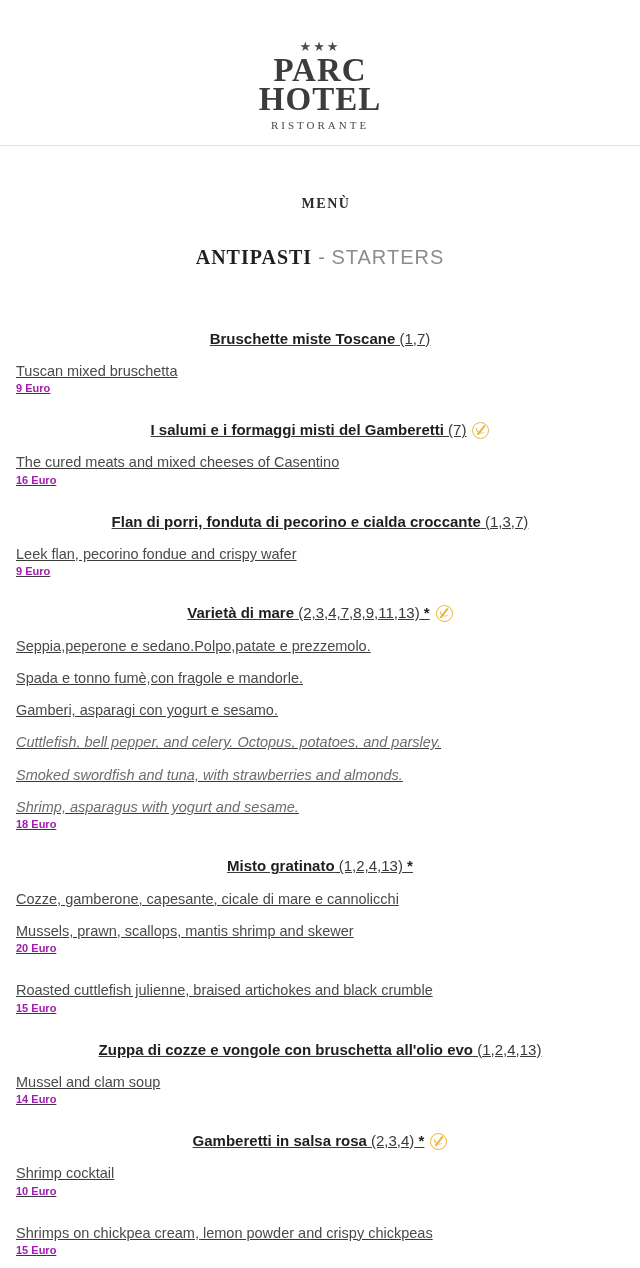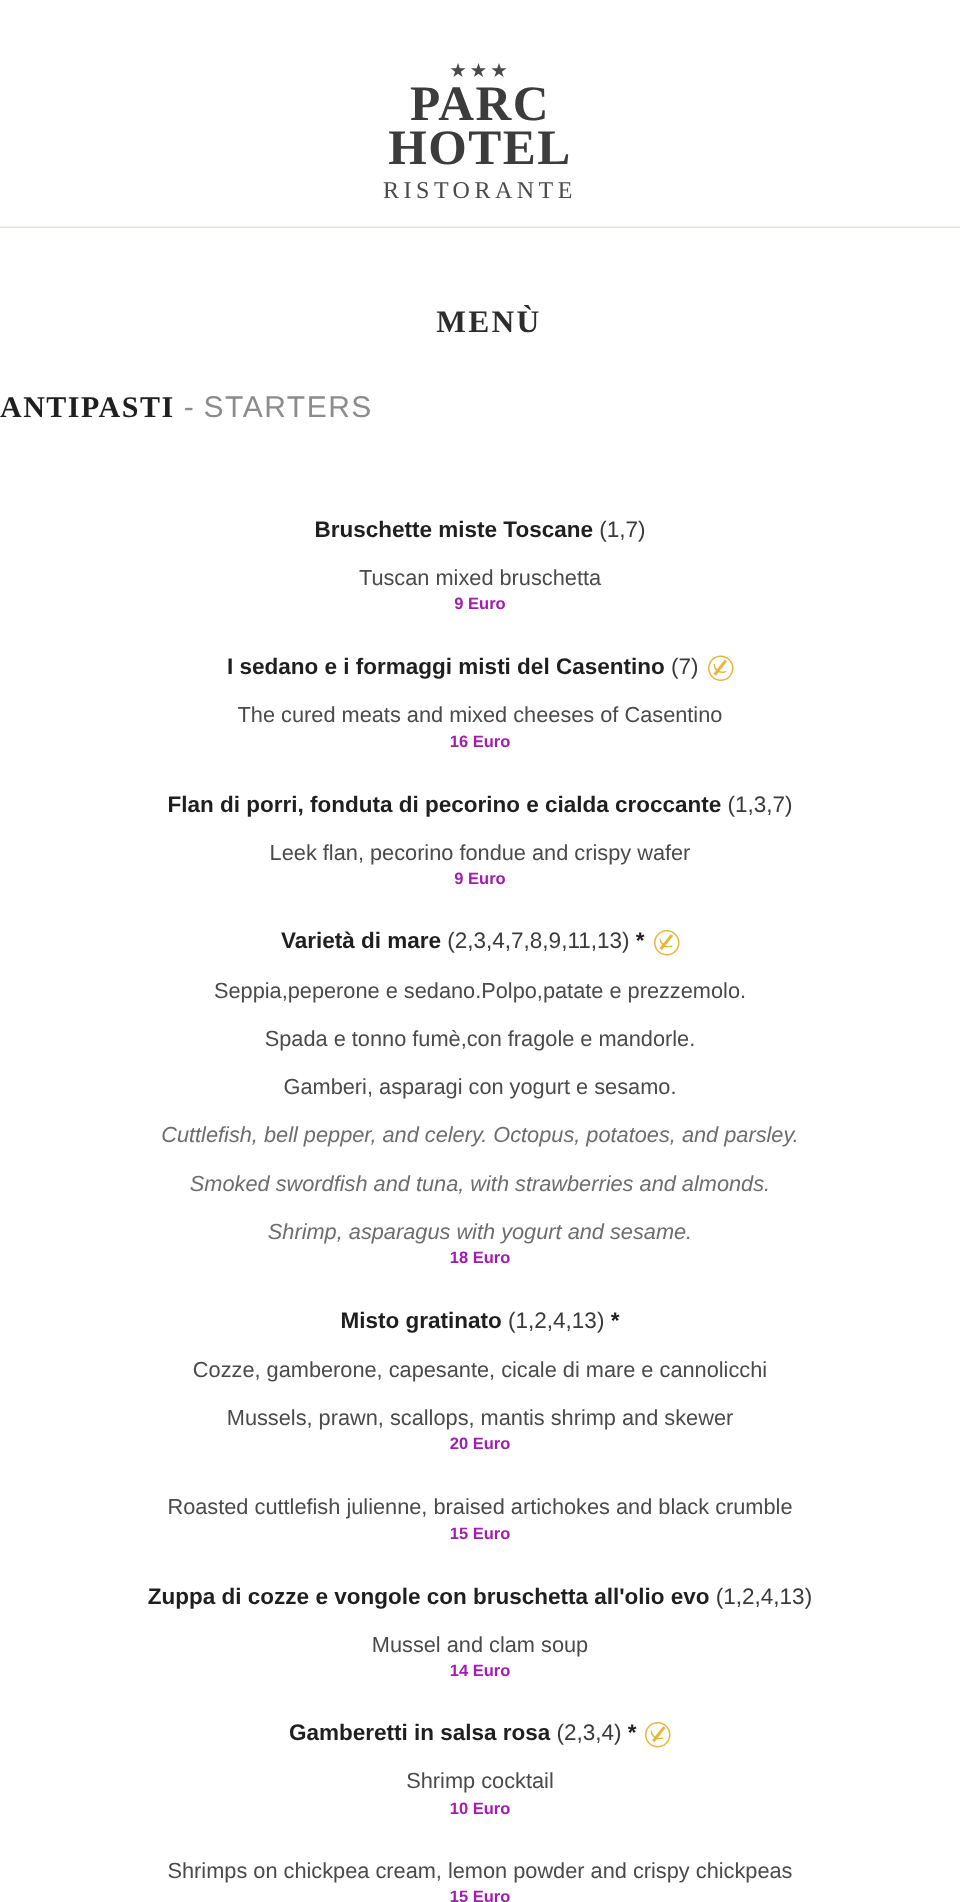--- a/index.html
+++ b/index.html
@@ -41,38 +41,39 @@
     line-height: 0.95;
     color: #3c3c3c;
     text-align: center;
   }
   .logo-word.second {
     margin-top: -2px;
     text-align: center;
   }
   .logo-sub {
     font-family: "Liberation Serif", serif;
-    font-size: 16px;
+    font-size: 11px;
     letter-spacing: 3px;
     color: #4a4a4a;
     margin-top: 3px;
   }
 
   
   .menu-title {
     text-align: center;
     font-family: "Liberation Serif", serif;
     font-weight: bold;
-    font-size: 21px;
+    font-size: 14px;
     letter-spacing: 1.5px;
     color: #2d2d2d;
     margin-top: 50px;
     padding-left: 12px;
   }
   .section-title {
+    text-align: center;
     margin-top: 34px;
     font-size: 20px;
     letter-spacing: 0.5px;
   }
   .section-title .it {
     font-family: "Liberation Serif", serif;
     font-weight: bold;
     color: #1f1f1f;
     letter-spacing: 1px;
   }
@@ -85,22 +86,23 @@
     font-weight: normal;
     letter-spacing: 1px;
   }
 
   
   .dishes {
     margin-top: 60px;
     padding: 0 16px 40px 16px;
   }
   .dish {
-    text-align: center;
+    text-align: left;
     margin-bottom: 26px;
+    text-decoration: underline;
   }
   .dish-name {
     font-weight: bold;
     font-size: 15px;
     color: #1f1f1f;
     line-height: 1.35;
   }
   .dish-name .alg {
     font-weight: normal;
     color: #3a3a3a;
@@ -184,21 +186,21 @@
 <div class="dishes">
     <div class="dish">
       <div class="name-row">
         <div class="dish-name"><span>Bruschette miste Toscane</span><span class="alg"> (1,7)</span></div>
       </div>
       <div class="dish-desc">Tuscan mixed bruschetta</div>
       <div class="dish-price">9 Euro</div>
     </div>
     <div class="dish">
       <div class="name-row">
-        <div class="dish-name"><span>I sedano e i formaggi misti del Casentino</span><span class="alg"> (7)</span></div>
+        <div class="dish-name"><span>I salumi e i formaggi misti del Gamberetti</span><span class="alg"> (7)</span></div>
         <span class="glutenfree-icon"></span>
       </div>
       <div class="dish-desc">The cured meats and mixed cheeses of Casentino</div>
       <div class="dish-price">16 Euro</div>
     </div>
     <div class="dish">
       <div class="name-row">
         <div class="dish-name"><span>Flan di porri, fonduta di pecorino e cialda croccante</span><span class="alg"> (1,3,7)</span></div>
       </div>
       <div class="dish-desc">Leek flan, pecorino fondue and crispy wafer</div>

